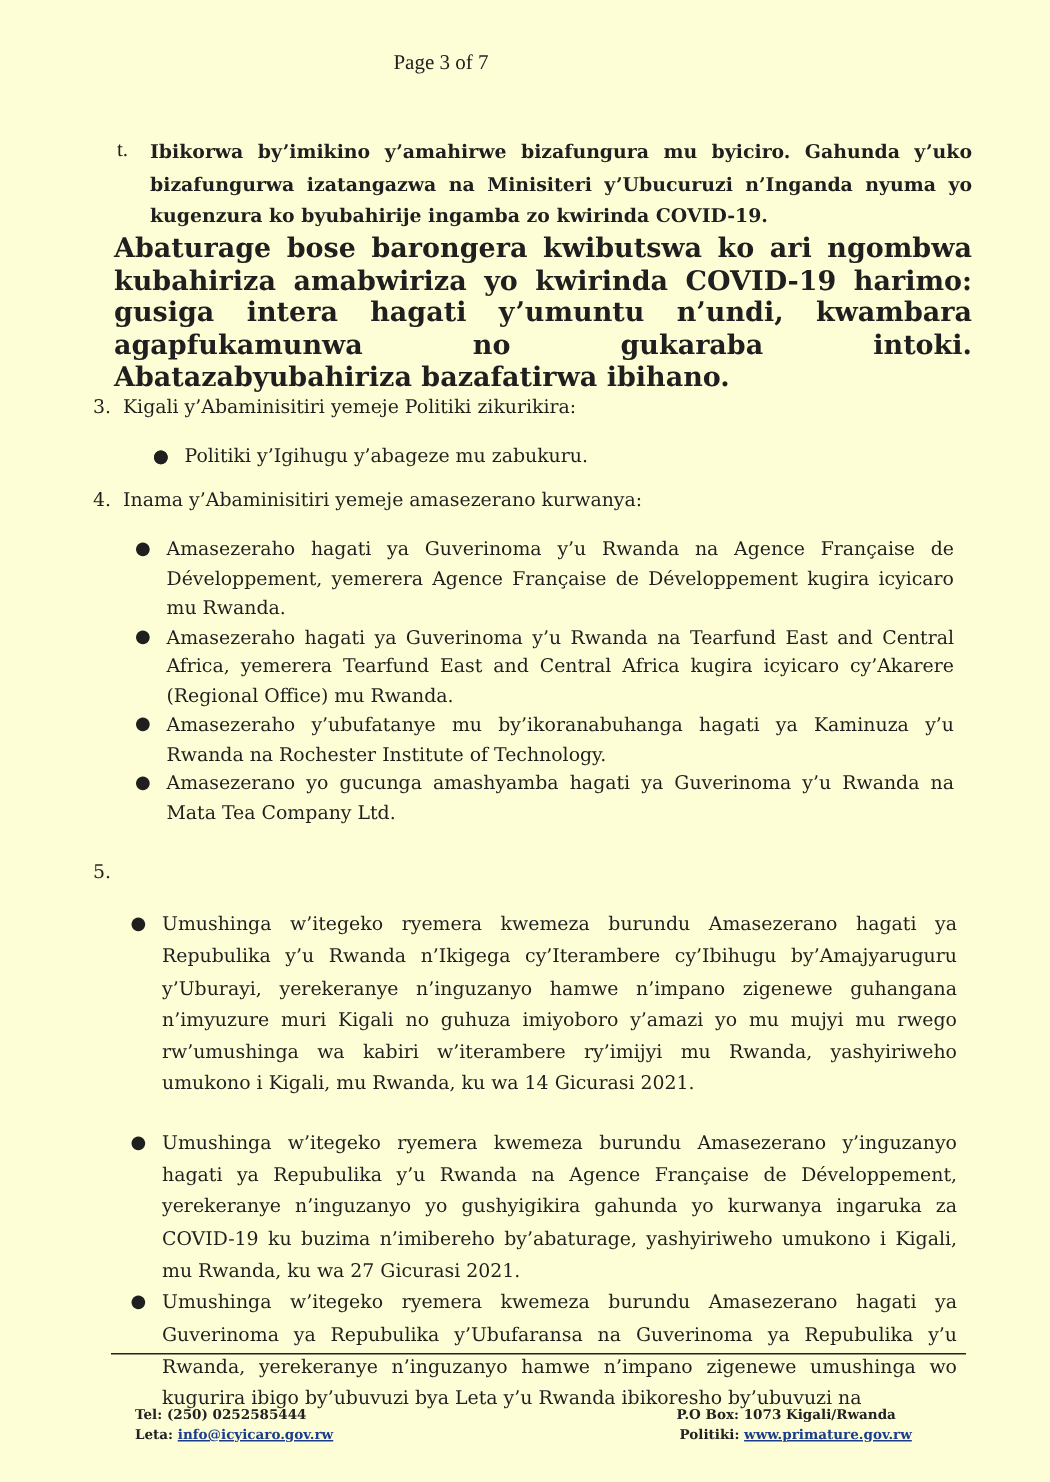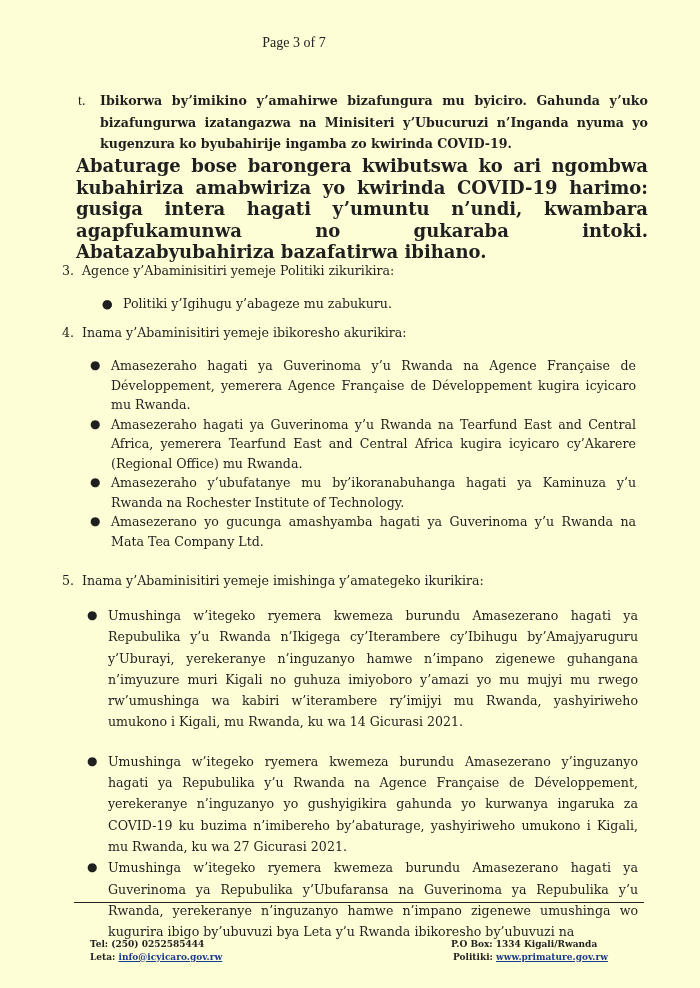--- a/index.html
+++ b/index.html
@@ -130,60 +130,59 @@
 <div class="item-t">
   <span class="marker">t.</span>
   <span>Ibikorwa by’imikino y’amahirwe bizafungura mu byiciro. Gahunda y’uko bizafungurwa izatangazwa na Minisiteri y’Ubucuruzi n’Inganda nyuma yo kugenzura ko byubahirije ingamba zo kwirinda COVID-19.</span>
 </div>
 
 <div class="notice">Abaturage bose barongera kwibutswa ko ari ngombwa kubahiriza amabwiriza yo kwirinda COVID-19 harimo: gusiga intera hagati y’umuntu n’undi, kwambara agapfukamunwa no gukaraba intoki. Abatazabyubahiriza bazafatirwa ibihano.</div>
 
 <div class="section" id="sec3">
   <div class="section-heading">
     <span class="num">3.</span>
-    <span>Agence y’Abaminisitiri yemeje Politiki zikurikira:</span>
+    <span>Kigali y’Abaminisitiri yemeje Politiki zikurikira:</span>
   </div>
   <ul class="bullets">
     <li><span class="dot">●</span></li>
     <li><span class="dot">●</span><span>Politiki y’Igihugu y’abageze mu zabukuru.</span></li>
   </ul>
 </div>
 
 <div class="section" id="sec4">
   <div class="section-heading">
     <span class="num">4.</span>
-    <span>Inama y’Abaminisitiri yemeje ibikoresho akurikira:</span>
+    <span>Inama y’Abaminisitiri yemeje amasezerano kurwanya:</span>
   </div>
   <ul class="bullets">
     <li><span class="dot">●</span><span>Amasezeraho hagati ya Guverinoma y’u Rwanda na Agence Française de Développement, yemerera Agence Française de Développement kugira icyicaro mu Rwanda.</span></li>
     <li><span class="dot">●</span><span>Amasezeraho hagati ya Guverinoma y’u Rwanda na Tearfund East and Central Africa, yemerera Tearfund East and Central Africa kugira icyicaro cy’Akarere (Regional Office) mu Rwanda.</span></li>
     <li><span class="dot">●</span><span>Amasezeraho y’ubufatanye mu by’ikoranabuhanga hagati ya Kaminuza y’u Rwanda na Rochester Institute of Technology.</span></li>
     <li><span class="dot">●</span><span>Amasezerano yo gucunga amashyamba hagati ya Guverinoma y’u Rwanda na Mata Tea Company Ltd.</span></li>
   </ul>
 </div>
 
 <div class="section" id="sec5">
   <div class="section-heading">
     <span class="num">5.</span>
-    <span>Inama y’Abaminisitiri yemeje imishinga y’amategeko ikurikira:</span>
   </div>
   <ul class="bullets">
     <li class="gap"><span class="dot">●</span><span>Umushinga w’itegeko ryemera kwemeza burundu Amasezerano hagati ya Repubulika y’u Rwanda n’Ikigega cy’Iterambere cy’Ibihugu by’Amajyaruguru y’Uburayi, yerekeranye n’inguzanyo hamwe n’impano zigenewe guhangana n’imyuzure muri Kigali no guhuza imiyoboro y’amazi yo mu mujyi mu rwego rw’umushinga wa kabiri w’iterambere ry’imijyi mu Rwanda, yashyiriweho umukono i Kigali, mu Rwanda, ku wa 14 Gicurasi 2021.</span></li>
     <li><span class="dot">●</span><span>Umushinga w’itegeko ryemera kwemeza burundu Amasezerano y’inguzanyo hagati ya Repubulika y’u Rwanda na Agence Française de Développement, yerekeranye n’inguzanyo yo gushyigikira gahunda yo kurwanya ingaruka za COVID-19 ku buzima n’imibereho by’abaturage, yashyiriweho umukono i Kigali, mu Rwanda, ku wa 27 Gicurasi 2021.</span></li>
     <li><span class="dot">●</span><span>Umushinga w’itegeko ryemera kwemeza burundu Amasezerano hagati ya Guverinoma ya Repubulika y’Ubufaransa na Guverinoma ya Repubulika y’u Rwanda, yerekeranye n’inguzanyo hamwe n’impano zigenewe umushinga wo kugurira ibigo by’ubuvuzi bya Leta y’u Rwanda ibikoresho by’ubuvuzi na</span></li>
   </ul>
 </div>
 
 <div class="footer-rule"></div>
 
 <div class="footer footer-left">
   <div>Tel: (250) 0252585444</div>
   <div>
     <span>Leta: </span><a>info@icyicaro.gov.rw</a>
   </div>
 </div>
 
 <div class="footer footer-right">
-  <div>P.O Box: 1334 Kigali/Rwanda</div>
+  <div>P.O Box: 1073 Kigali/Rwanda</div>
   <div class="row2">
     <span>Politiki: </span><a>www.primature.gov.rw</a>
   </div>
 </div>
 
 </body></html>

